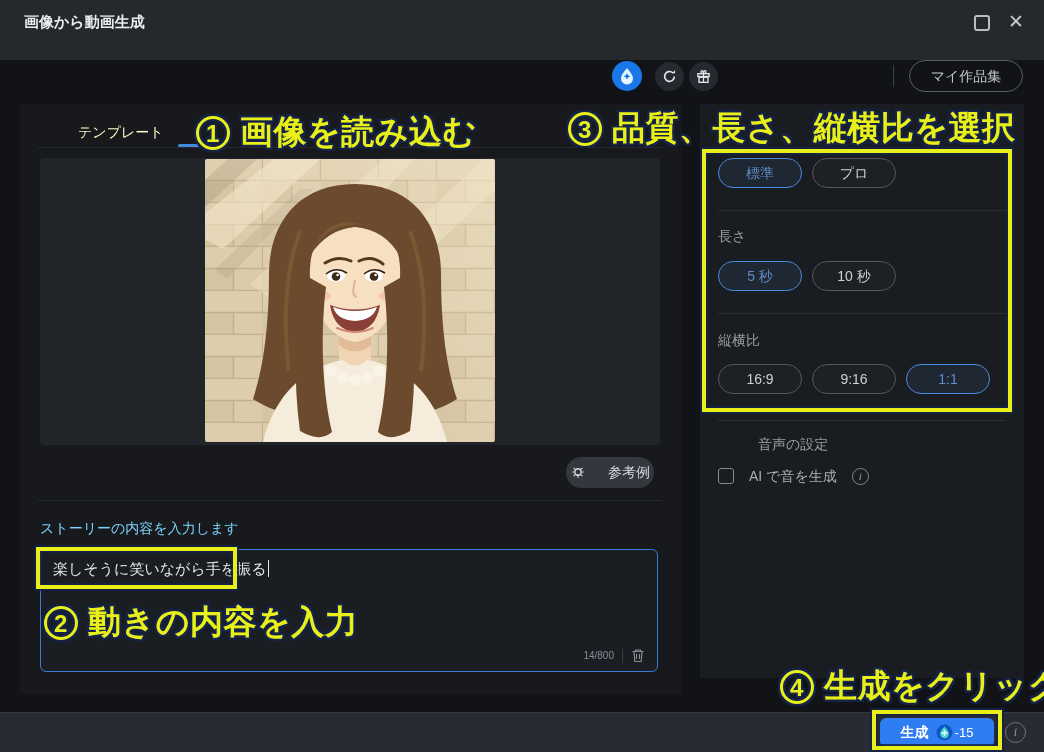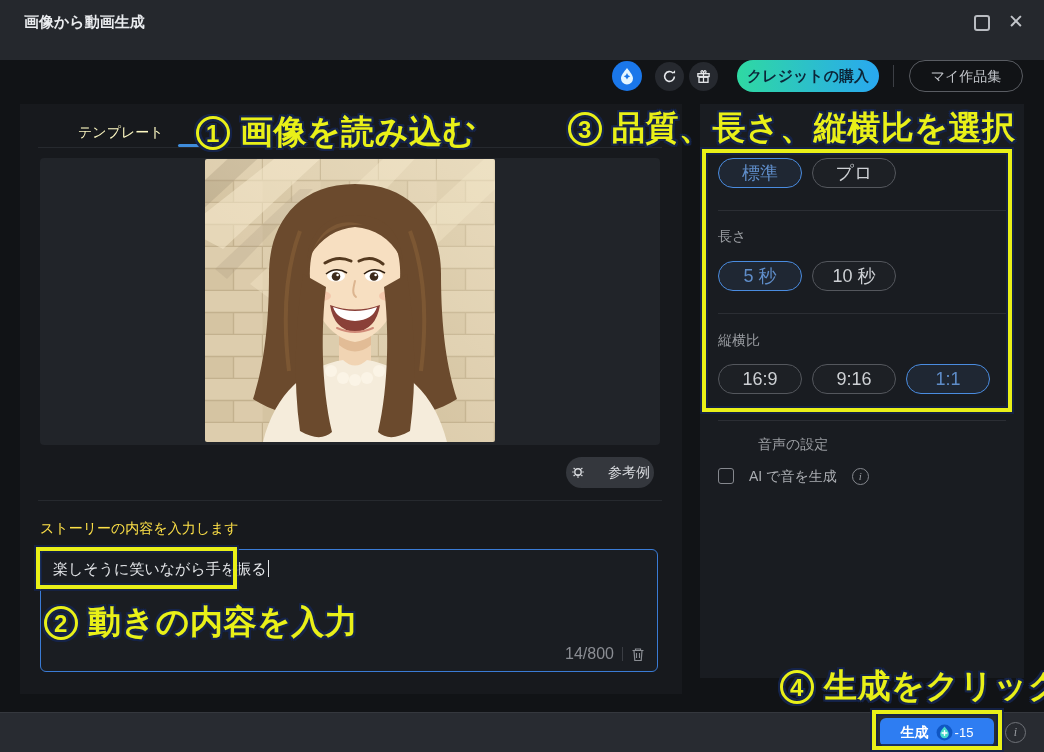--- a/index.html
+++ b/index.html
@@ -34,33 +34,33 @@
   .tabs-divider { position:absolute; left:18px; top:43px; width:624px; height:1px; background:#26292e; }
 
   .preview-box { position:absolute; left:20px; top:54px; width:620px; height:287px; background:#212429; border-radius:4px; }
   .photo { position:absolute; left:165px; top:1px; width:290px; height:283px; border-radius:2px; overflow:hidden; }
 
   .reference-btn { position:absolute; left:546px; top:353px; width:88px; height:31px; background:#34373d; border-radius:16px;
                    color:#d8dade; font-size:14px; display:flex; align-items:center; justify-content:center; gap:22px; cursor:pointer; }
 
   .section-divider { position:absolute; left:18px; width:624px; height:1px; background:#26292e; }
   .story-divider { top:396px; }
-  .story-label { position:absolute; left:20px; top:416px; font-size:14px; color:#fde047; }
+  .story-label { position:absolute; left:20px; top:416px; font-size:14px; color:#7dd3fc; }
 
   .prompt-box { position:absolute; left:20px; top:445px; width:618px; height:123px; background:#1a1d22;
                 border:1.5px solid #3a7bd5; border-radius:6px; cursor:text; }
   .prompt-text { position:absolute; left:12px; top:10px; font-size:15px; color:#e5e7ea; }
   .caret { display:inline-block; width:1.5px; height:17px; background:#e5e7ea; vertical-align:-3px; margin-left:1px; }
-  .prompt-footer { position:absolute; right:12px; bottom:8px; display:flex; align-items:center; gap:8px; color:#8a8d93; font-size:16px; }
+  .prompt-footer { position:absolute; right:12px; bottom:8px; display:flex; align-items:center; gap:8px; color:#8a8d93; font-size:10px; }
   .pf-divider { width:1px; height:14px; background:#3a3d43; }
 
   
   .right-panel { position:absolute; left:700px; top:104px; width:324px; height:574px; background:#191c21; }
   .pill { position:absolute; width:84px; height:30px; border-radius:15px; border:1px solid #54575d; background:#1d2025;
-          color:#cdd0d4; font-size:18px; text-align:center; line-height:28px; cursor:pointer; }
+          color:#cdd0d4; font-size:14px; text-align:center; line-height:28px; cursor:pointer; }
   .pill.selected { border:1.5px solid #4a8ce0; color:#5f8dc9; background:#1f2733; }
   .rp-label { position:absolute; font-size:14px; color:#9a9da2; }
   .rp-divider { position:absolute; left:18px; width:288px; height:1px; background:#2b2e34; }
 
   .q-std { left:18px; top:54px; } .q-pro { left:112px; top:54px; }
   .div-1 { top:106px; }
   .len-label { left:18px; top:124px; }
   .len-5 { left:18px; top:157px; } .len-10 { left:112px; top:157px; }
   .div-2 { top:209px; }
   .asp-label { left:18px; top:228px; }
@@ -124,21 +124,20 @@
       <path d="M13.9 1.2 v3.4 h-3.4 z" fill="#e6e8eb"></path>
     </svg>
   </div>
   <div class="chip icon-circle gift-chip">
     <svg width="15" height="15" viewBox="0 0 16 16">
       <rect x="2" y="5" width="12" height="3" fill="none" stroke="#e6e8eb" stroke-width="1.4"></rect>
       <rect x="3.2" y="8.8" width="9.6" height="5.4" fill="none" stroke="#e6e8eb" stroke-width="1.4"></rect>
       <path d="M8 5 v9.2 M8 5 C5.5 5 4.5 2.5 6 1.8 C7.3 1.2 8 3.4 8 5 C8 3.4 8.7 1.2 10 1.8 C11.5 2.5 10.5 5 8 5 Z" fill="none" stroke="#e6e8eb" stroke-width="1.3"></path>
     </svg>
   </div>
-  <div class="buy-btn">クレジットの購入</div>
   <div class="top-divider"></div>
   <div class="myworks-btn">マイ作品集</div>
 
   <div class="left-panel">
     <div class="tab tab-template">テンプレート</div>
     <div class="tab-underline"></div>
     <div class="tabs-divider"></div>
 
     <div class="preview-box">
       <div class="photo">

